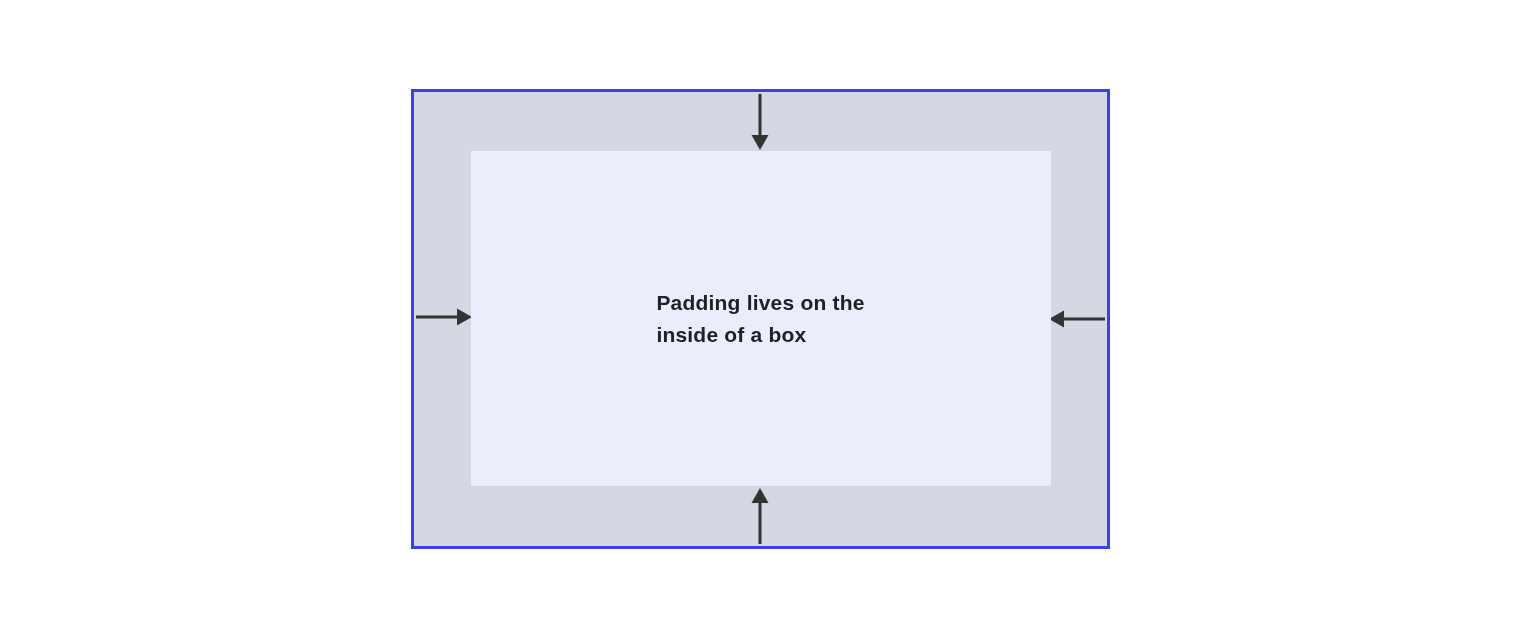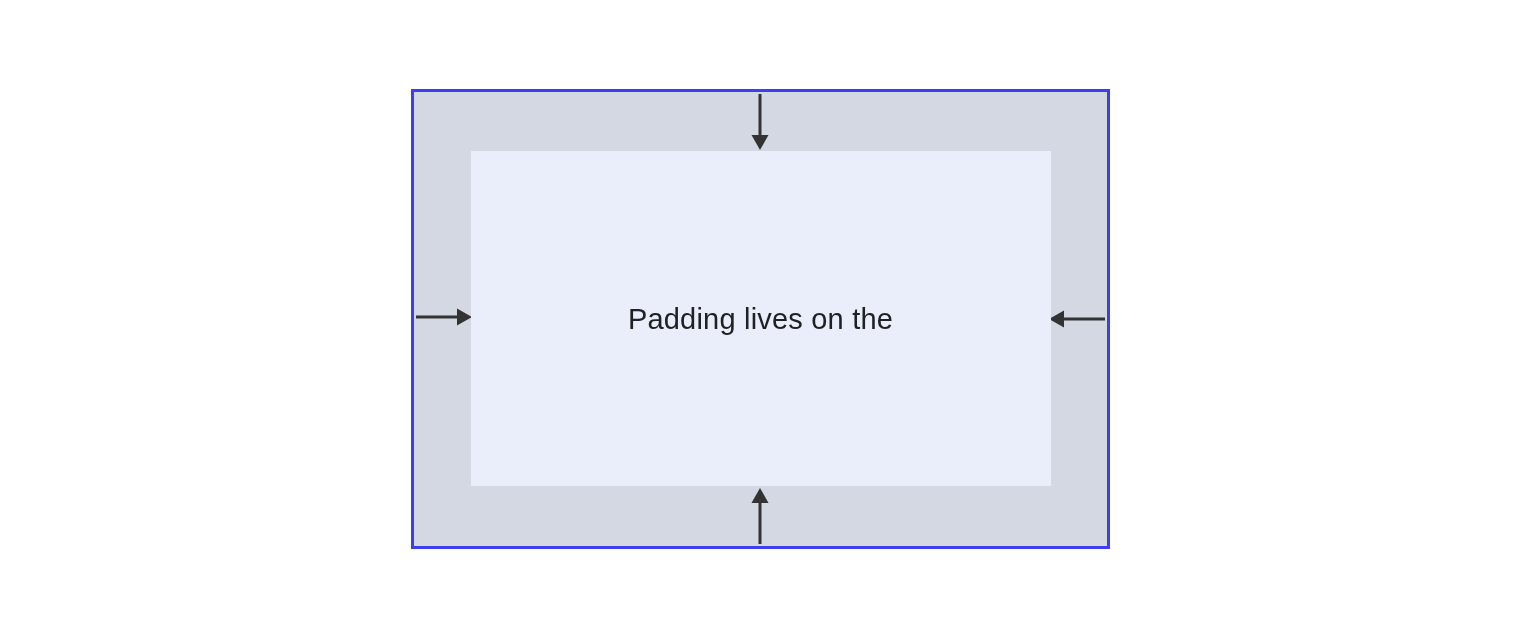--- a/index.html
+++ b/index.html
@@ -32,22 +32,22 @@
     top: 59px;
     right: 56px;
     bottom: 60px;
     background: #e9eefa;
     display: flex;
     align-items: center;
     justify-content: center;
   }
   .label {
     text-align: left;
-    font-weight: normal;
-    font-size: 29px;
+    font-weight: bold;
+    font-size: 21px;
     line-height: 32px;
     color: #202124;
     letter-spacing: 0.2px;
   }
   .arrow {
     position: absolute;
     display: block;
   }
   .arrow-top {
     left: calc(50% - 12px);
@@ -91,17 +91,18 @@
     </svg>
 
     <svg class="arrow arrow-right" width="56" height="24" viewBox="0 0 56 24">
       <line x1="56" y1="12" x2="14" y2="12" stroke-width="3" stroke="#333333"></line>
       <polygon points="0,12 15,3.5 15,20.5" fill="#333333"></polygon>
     </svg>
 
     <div class="content-box" style="background: rgb(233, 238, 250);">
       <div class="label" style="color: rgb(32, 33, 36);">
         <div>Padding lives on the</div>
+        <div>inside of a box</div>
       </div>
     </div>
 
   </div>
 </div>
 
 </body></html>

